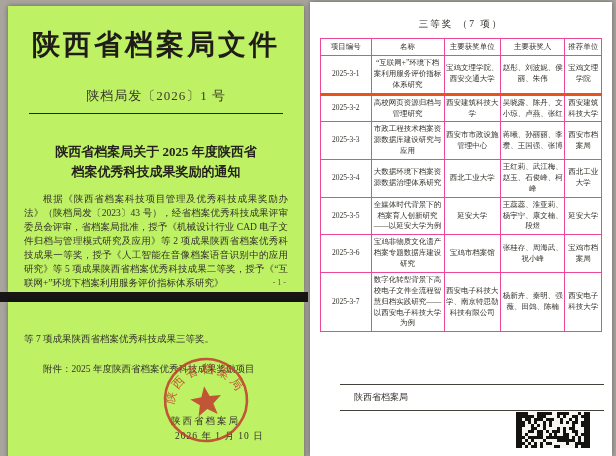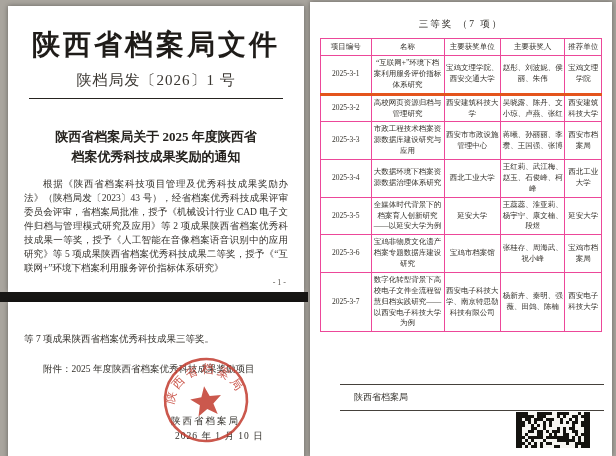--- a/index.html
+++ b/index.html
@@ -1,24 +1,24 @@
 <!DOCTYPE html>
 <html><head>
 <meta charset="utf-8">
 <style>
   html,body{margin:0;padding:0;}
   body{background:#a9a59e;font-family:"Liberation Serif","DejaVu Serif",serif;}
   #canvas{position:relative;width:616px;height:456px;background:#a9a59e;overflow:hidden;}
 
-  .page{position:absolute;background:#ffffff;box-shadow:0 0 5px rgba(0,0,0,.4);color:#2a2723;}
+  .page{position:absolute;background:#bef264;box-shadow:0 0 5px rgba(0,0,0,.4);color:#2a2723;}
 
   
   #left-page-1{left:8px;top:6px;width:296px;height:286px;}
   .doc-header-title{margin:20px 0 0;text-align:center;font-size:28px;font-weight:bold;letter-spacing:3px;color:#1f1c19;}
-  .doc-number{margin-top:7px;text-align:center;font-size:15px;letter-spacing:1px;color:#3a3631;}
+  .doc-number{margin-top:23px;text-align:center;font-size:13px;letter-spacing:1px;color:#3a3631;}
   .doc-rule{width:86%;margin:8px auto 10px;border:0;border-top:1.6px solid #26231f;}
   .notice-title{text-align:center;font-size:13px;font-weight:bold;line-height:1.55;color:#26231f;margin-top:28px;}
   .doc-body{padding:10px 16px 0;font-size:9.5px;line-height:14px;text-align:justify;color:#33302b;}
   .doc-body .indent{text-indent:2em;}
   .page-number{position:absolute;right:18px;bottom:5px;font-size:8px;color:#55514b;}
 
   
   #scan-seam{position:absolute;left:0;top:292px;width:308px;height:10px;background:#171614;}
 
   

